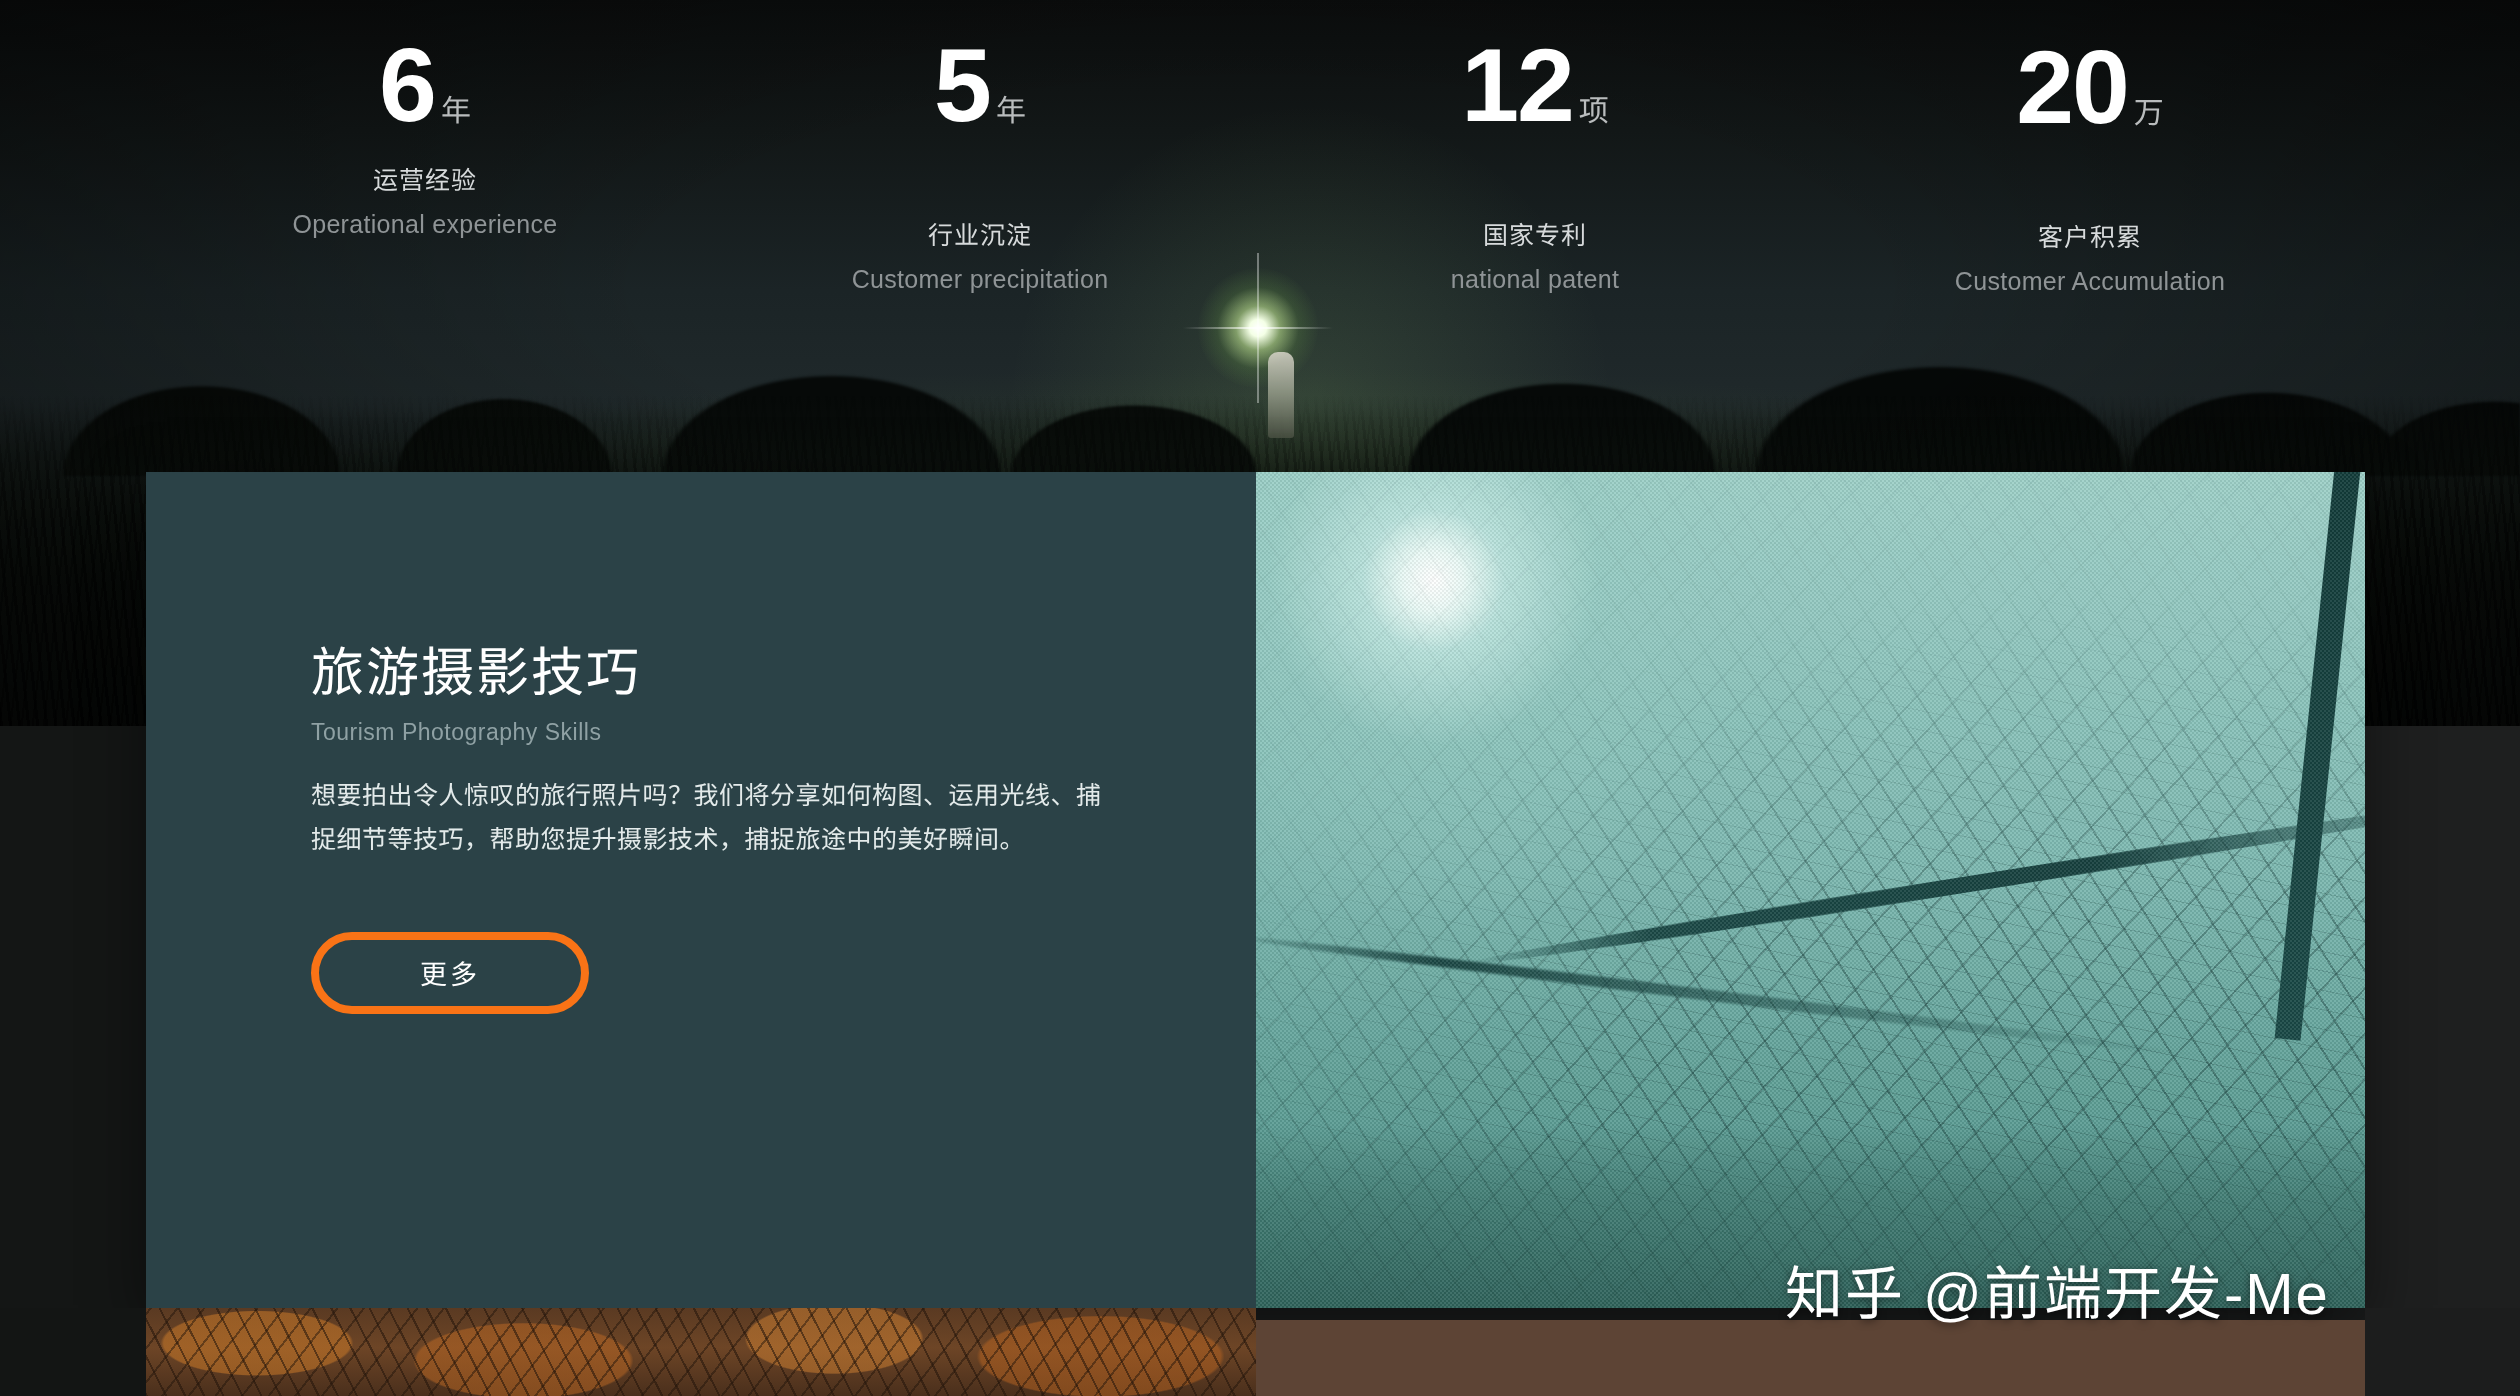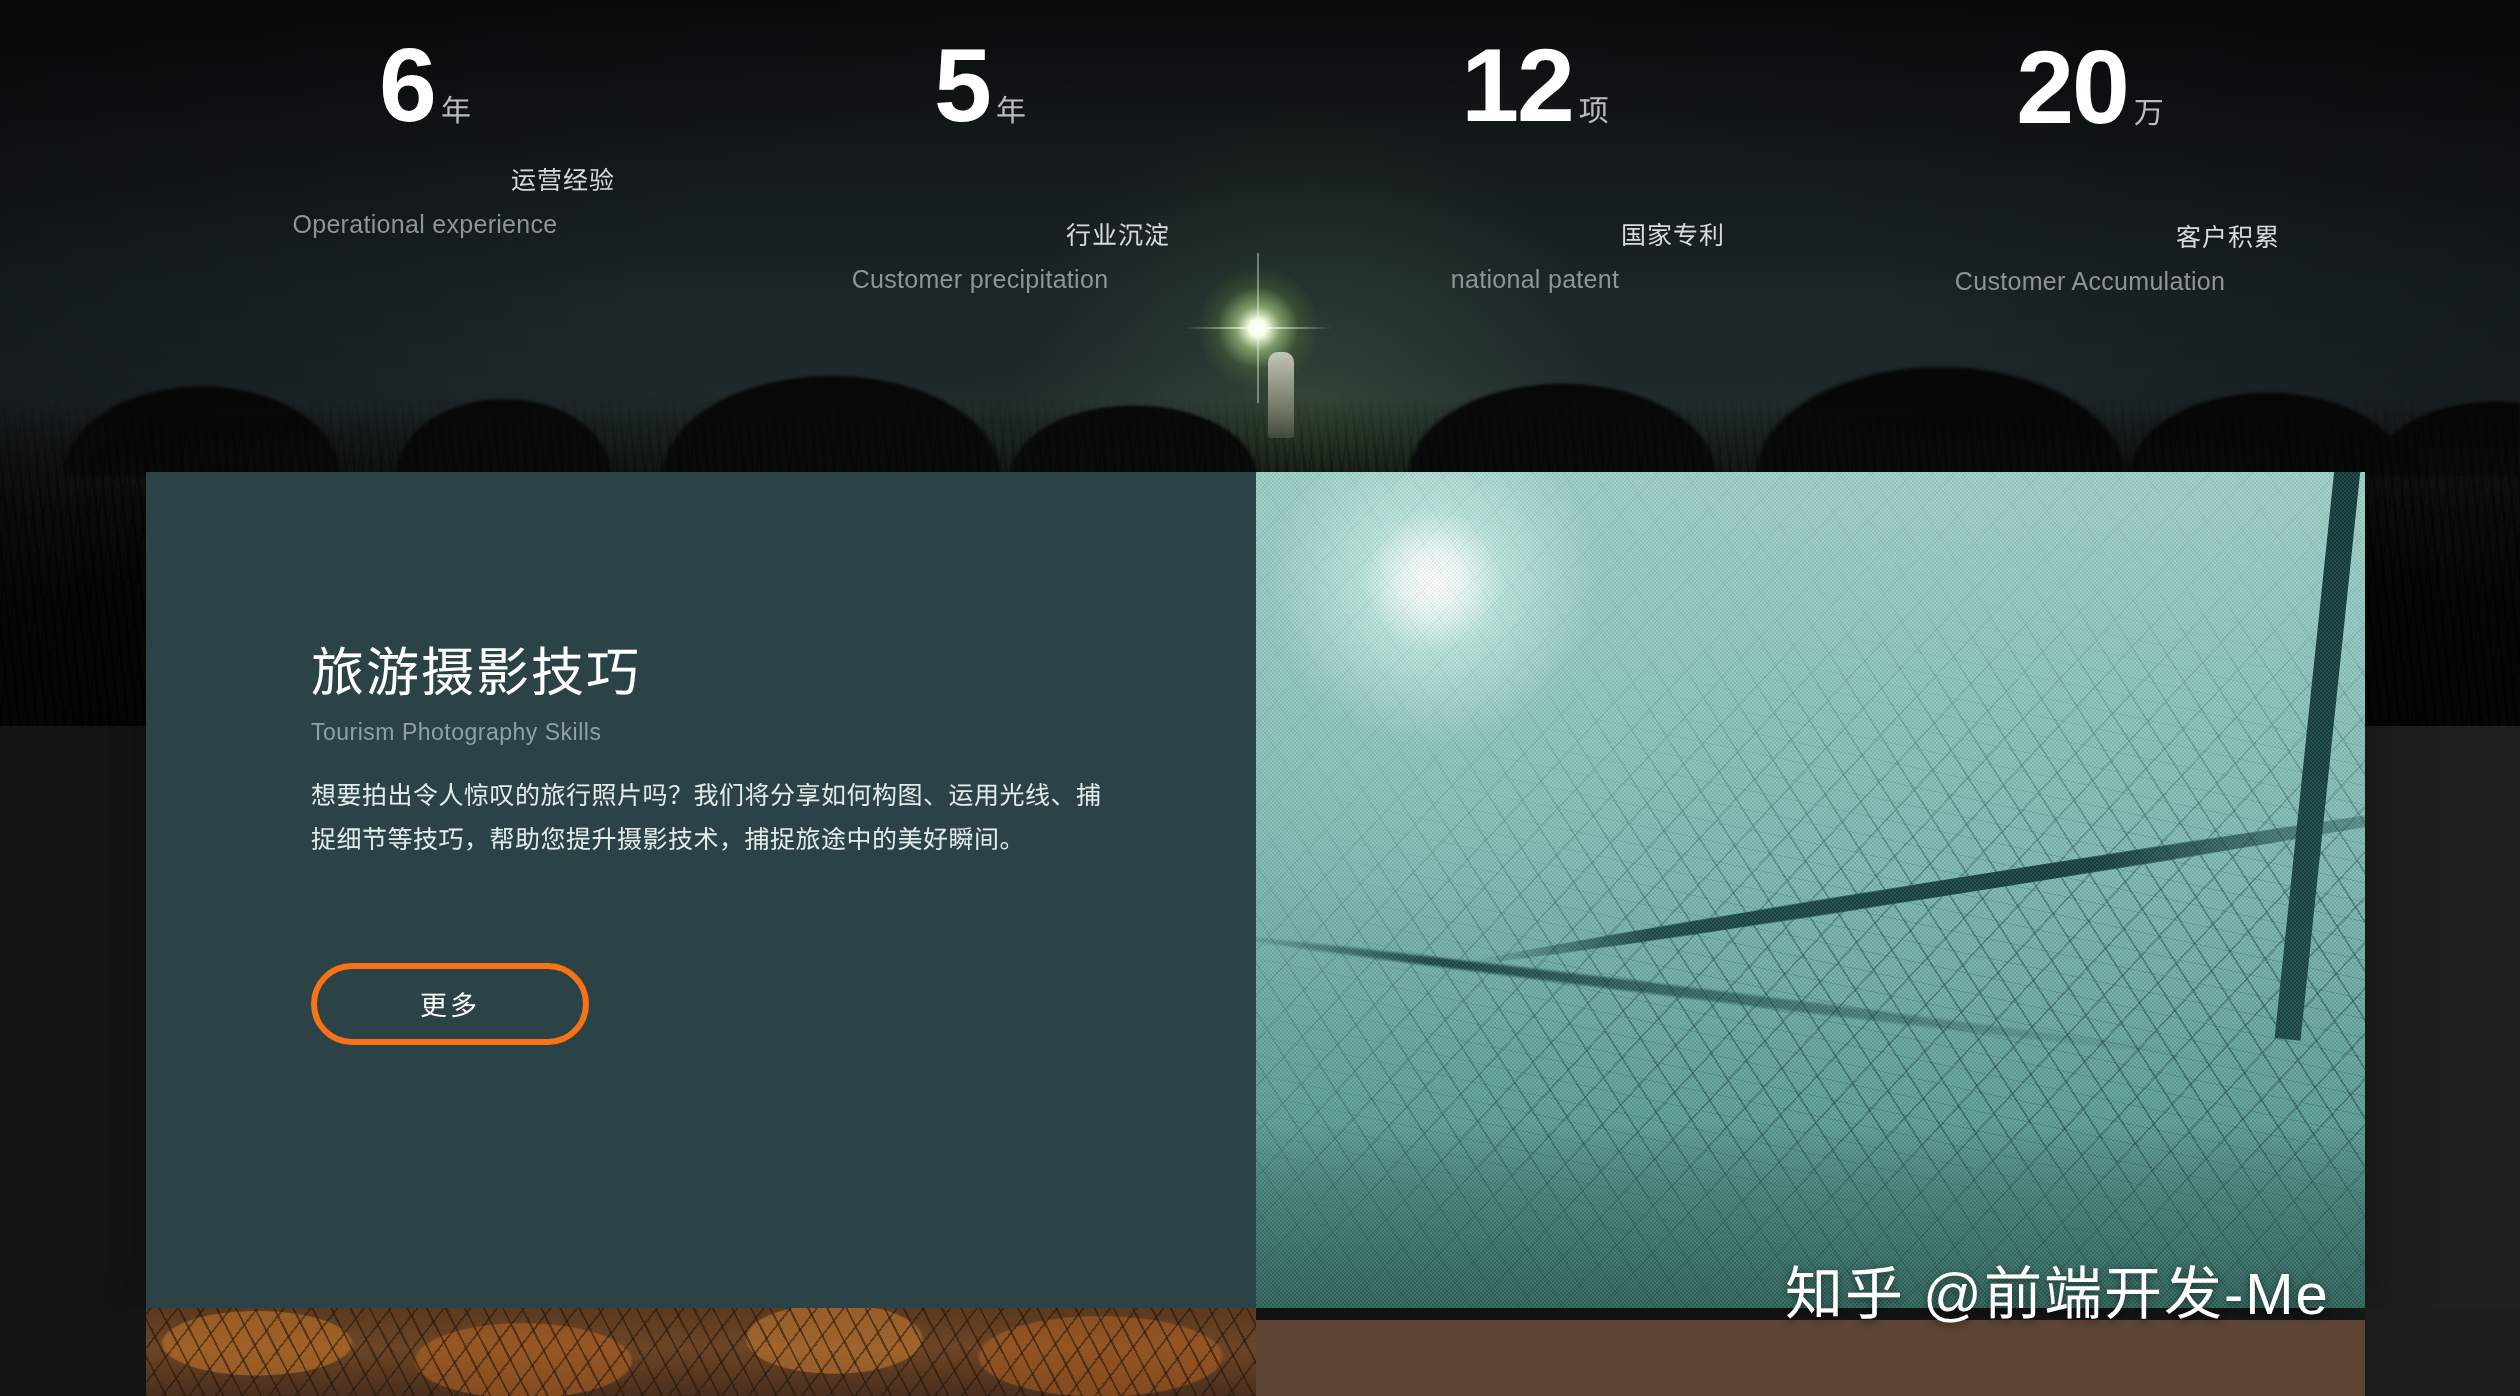--- a/index.html
+++ b/index.html
@@ -75,21 +75,21 @@
 
   
   .stats { position:absolute; left:0; top:0; width:2520px; height:330px; }
   .stat { position:absolute; text-align:center; width:380px; }
   .stat .num-line { display:flex; align-items:flex-end; justify-content:center; line-height:1; }
   .stat .num {
     font-size:104px; font-weight:bold; color:#ffffff; letter-spacing:-2px;
     line-height:.92;
   }
   .stat .unit { font-size:30px; color:#b9bcbd; margin-left:6px; padding-bottom:8px; }
-  .stat .cn { font-size:25px; color:#d7dadb; margin-top:26px; letter-spacing:1px;text-align:right; }
+  .stat .cn { font-size:25px; color:#d7dadb; margin-top:26px; letter-spacing:1px; }
   .stat .en { font-size:25px; color:#8f9496; margin-top:14px; letter-spacing:.3px;text-align:center; }
 
   .stat-0 { left:235px; top:38px; }
   .stat-1 { left:790px; top:38px; }
   .stat-2 { left:1345px; top:38px; }
   .stat-3 { left:1900px; top:40px; }
   .stat-1 .cn, .stat-2 .cn, .stat-3 .cn { margin-top:81px; }
 
   
   .card {
@@ -100,21 +100,21 @@
     width:1110px; height:100%; background:#2b4247;
     position:relative; padding:172px 0 16px 165px;
   }
   .card-title { font-size:53px; color:#ffffff; font-weight:normal; letter-spacing:2px; line-height:1.1; }
   .card-sub { font-size:23px; color:#8fa1a4; margin-top:17px; letter-spacing:.5px; }
   .card-body {
     margin-top:28px; width:795px; font-size:25px; line-height:1.75;
     color:#e3eaea; letter-spacing:.5px;
   }
   .more-btn {
-    margin-top:101px; width:278px; height:82px; border:6px solid #f97316;
+    margin-top:70px; width:278px; height:82px; border:8px solid #f97316;
     border-radius:44px; background:transparent; color:#ffffff;
     font-size:27px; letter-spacing:3px; cursor:pointer;
     display:flex; align-items:center; justify-content:center;
     font-family:"Liberation Sans","DejaVu Sans",sans-serif;
     text-align:center;
   }
   .card-photo {
     flex:1; height:100%; position:relative; overflow:hidden;
     background:
       radial-gradient(circle at 16% 13%, #ffffff 0%, #eafaf6 2.6%, rgba(190,230,224,.85) 6%, rgba(150,205,196,.35) 14%, rgba(0,0,0,0) 30%),

